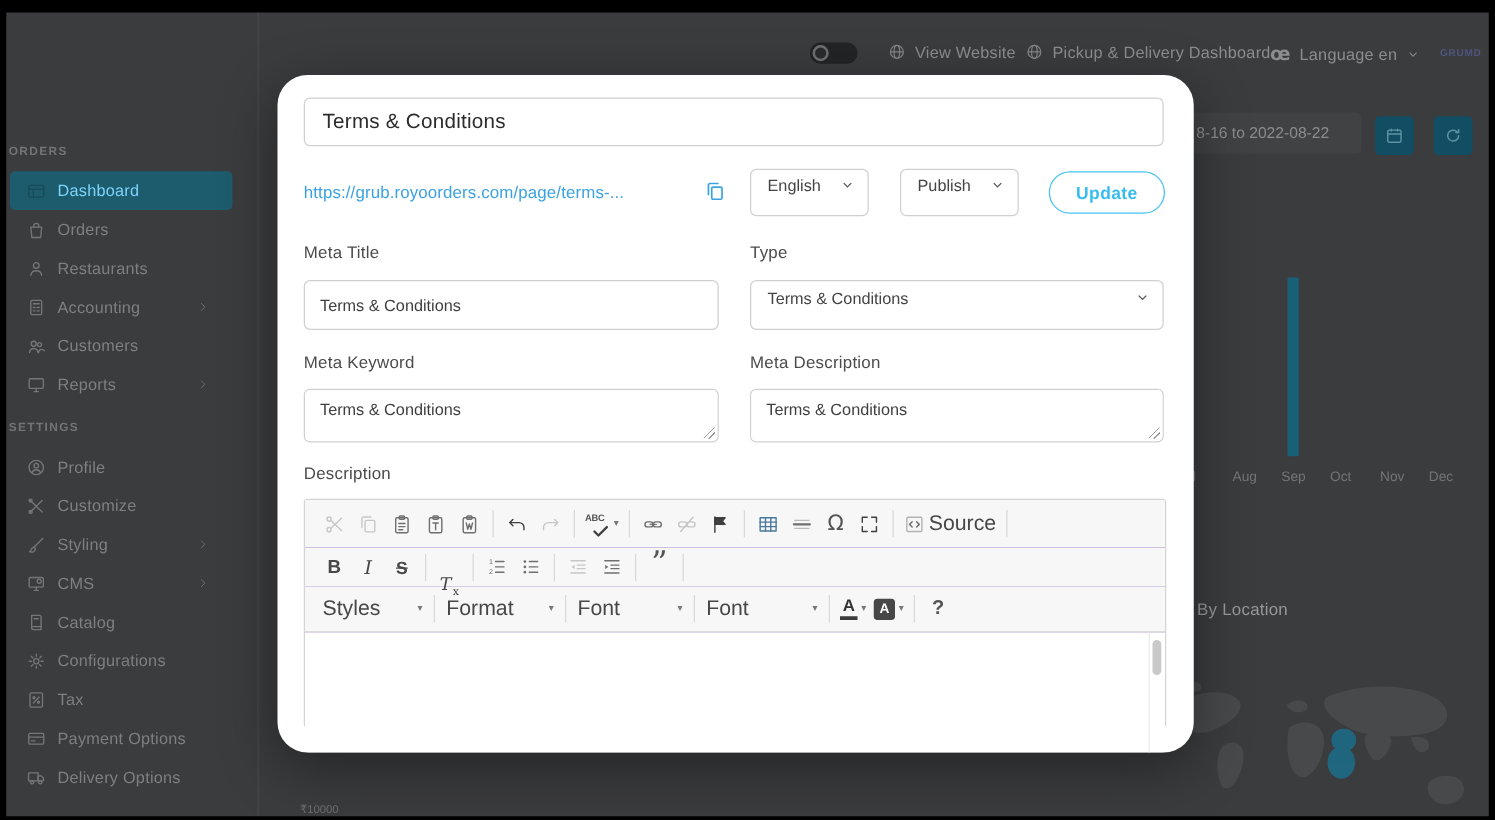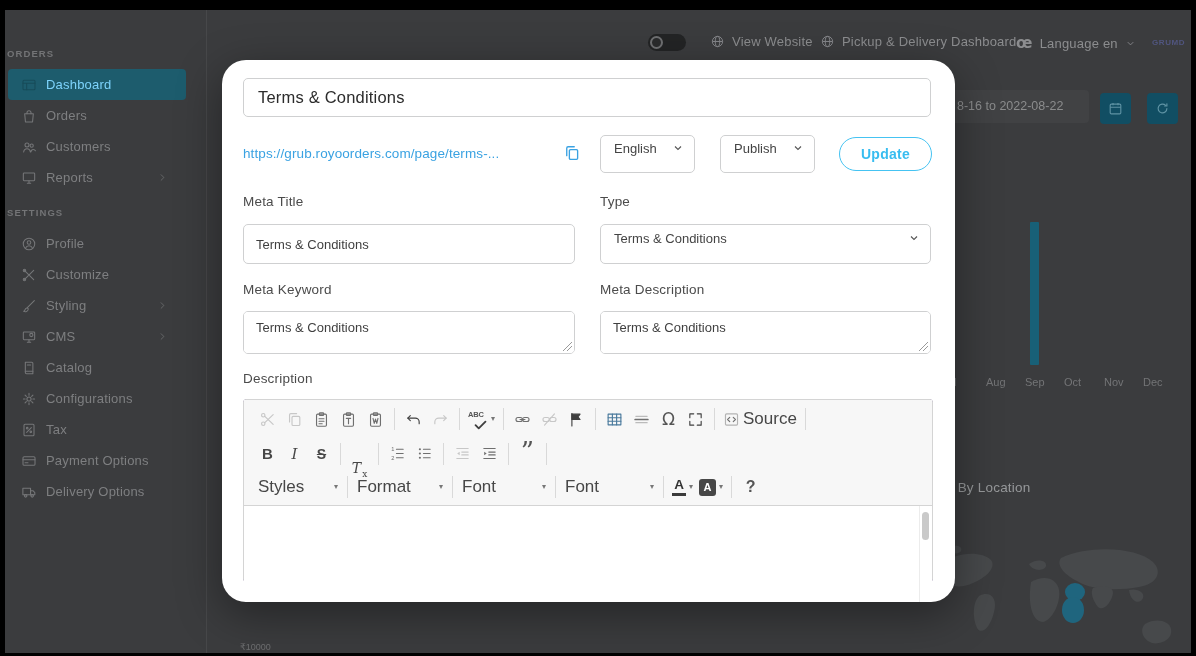--- a/index.html
+++ b/index.html
@@ -13,21 +13,21 @@
   
   .topbar-text{color:#8c8d8f;font-size:13px;letter-spacing:.2px;display:flex;align-items:center;gap:7px;}
   .tb-globe{width:15px;height:15px;color:#85868a;flex:0 0 auto;}
   .toggle{width:38px;height:17px;border-radius:9px;background:#232425;position:relative;}
   .toggle .knob{position:absolute;left:2px;top:2px;width:13px;height:13px;border-radius:50%;border:2.5px solid #6f7072;background:#2a2b2c;}
   .brand-badge{color:#50557f;font-size:8px;font-weight:bold;letter-spacing:.6px;}
   .lang-icon{font-weight:bold;font-size:15px;color:#8c8d8f;font-family:"DejaVu Sans",sans-serif;}
   .chev-sm{width:11px;height:11px;color:#85868a;}
 
   
-  .sidebar{position:absolute;left:0;top:0;bottom:0;width:207px;border-right:1px solid #47484a;padding-top:48px;z-index:2;}
+  .sidebar{position:absolute;left:0;top:0;bottom:0;width:207px;border-right:1px solid #47484a;padding-top:116px;z-index:2;}
   .sb-label{color:#737476;font-size:9.5px;font-weight:bold;letter-spacing:1.1px;padding:0 0 10px 7px;}
   .sb-section{margin-bottom:14px;}
   .sb-item{position:relative;height:31px;display:flex;align-items:center;margin:0 20px 0 8px;padding-left:13px;color:#7e7f81;border-radius:4px;cursor:pointer;}
   .sb-item .sb-icon{width:16px;height:16px;margin-right:9px;flex:0 0 auto;color:#757678;}
   .sb-item .sb-text{font-size:13px;letter-spacing:.2px;}
   .sb-item .sb-chev{position:absolute;right:18px;width:11px;height:11px;color:#737476;}
   .sb-item.active{background:#1d5c6d;color:#7dd3fc;}
   .sb-item.active .sb-icon{color:#174b59;}
   svg{display:block;}
 
@@ -148,20 +148,43 @@
               <svg viewBox="0 0 24 24" fill="none" stroke="currentColor" stroke-width="1.6" stroke-linecap="round" stroke-linejoin="round">
                 <path d="M5.5 8.5h13L17.3 21H6.7z"></path>
                 <path d="M9 8.5V7a3 3 0 0 1 6 0v1.5"></path>
               </svg>
             </span>
             <span class="sb-text">Orders</span>
           </div>
           <div class="sb-item">
             <span class="sb-icon">
               <svg viewBox="0 0 24 24" fill="none" stroke="currentColor" stroke-width="1.6" stroke-linecap="round" stroke-linejoin="round">
+                <circle cx="12" cy="8" r="3.4"></circle>
+                <path d="M5.5 20c.5-3.6 3-5.6 6.5-5.6s6 2 6.5 5.6"></path>
+              </svg>
+            </span>
+            <span class="sb-text">Restaurants</span>
+          </div>
+          <div class="sb-item">
+            <span class="sb-icon">
+              <svg viewBox="0 0 24 24" fill="none" stroke="currentColor" stroke-width="1.6" stroke-linecap="round" stroke-linejoin="round">
+                <rect x="5.5" y="3.5" width="13" height="17" rx="1.5"></rect>
+                <path d="M8.5 7.5h7M8.5 12h2M13 12h2.5M8.5 16h2M13 16h2.5"></path>
+              </svg>
+            </span>
+            <span class="sb-text">Accounting</span>
+            <span class="sb-chev">
+              <svg viewBox="0 0 24 24" fill="none" stroke="currentColor" stroke-width="1.6" stroke-linecap="round" stroke-linejoin="round">
+                <path d="m9 6 6 6-6 6"></path>
+              </svg>
+            </span>
+          </div>
+          <div class="sb-item">
+            <span class="sb-icon">
+              <svg viewBox="0 0 24 24" fill="none" stroke="currentColor" stroke-width="1.6" stroke-linecap="round" stroke-linejoin="round">
                 <circle cx="9" cy="9" r="3"></circle>
                 <circle cx="16" cy="10" r="2.4"></circle>
                 <path d="M4 19.5c.4-3 2.4-4.8 5-4.8s4.6 1.8 5 4.8M14.8 19.5c.3-2.4 1.7-3.8 3.7-3.8 1.4 0 2.5.7 3.1 1.9"></path>
               </svg>
             </span>
             <span class="sb-text">Customers</span>
           </div>
           <div class="sb-item">
             <span class="sb-icon">
               <svg viewBox="0 0 24 24" fill="none" stroke="currentColor" stroke-width="1.6" stroke-linecap="round" stroke-linejoin="round">

